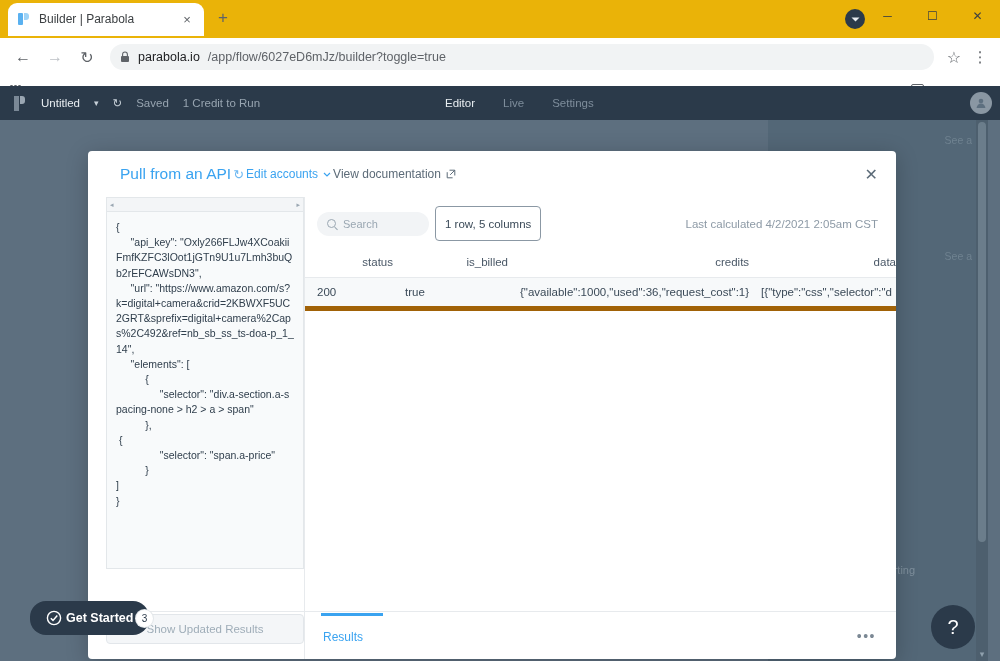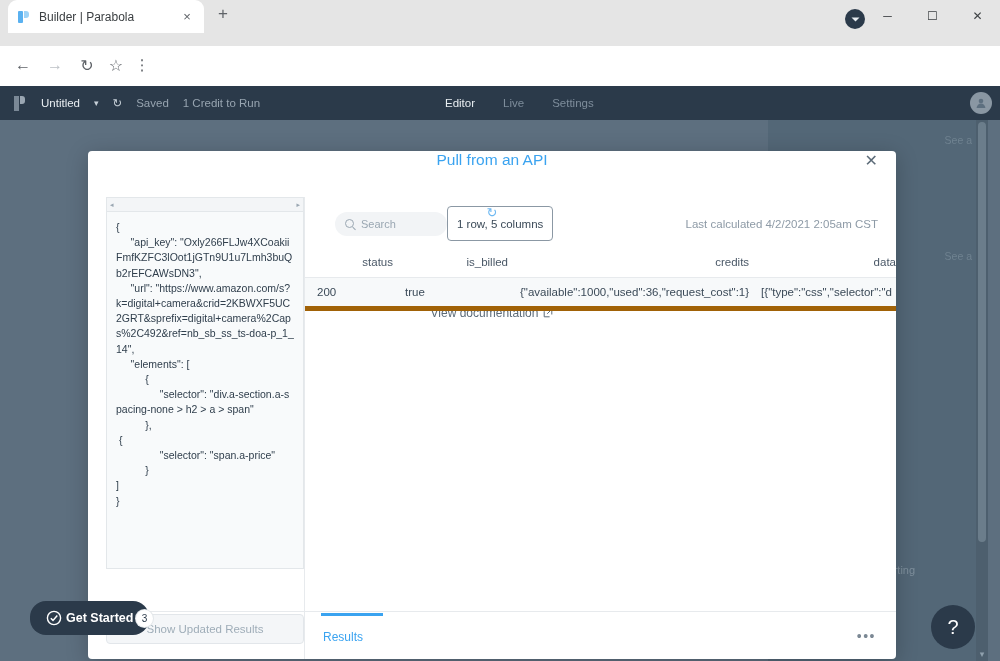--- a/index.html
+++ b/index.html
@@ -7,22 +7,22 @@
     width: 1000px; height: 661px;
     overflow: hidden;
     font-family: "Liberation Sans", sans-serif;
     background: #ffffff;
   }
 
   
   .browser { width: 1000px; height: 661px; position: relative; }
 
   .tabstrip {
-    height: 46px; background: #e5e5e5;
-    display: flex; align-items: flex-start; padding-left: 8px;
+    height: 38px; background: #eab308;
+    display: flex; align-items: center; padding-left: 8px;
     position: relative;
   }
   .tab {
     height: 33px; width: 196px; background: #fff;
     border-radius: 9px 9px 0 0;
     display: flex; align-items: center; padding: 0 9px;
     gap: 8px; font-size: 12px; color: #3c4043;
   }
   .tab-favicon {
     width: 14px; height: 14px; flex: 0 0 14px;
@@ -177,21 +177,21 @@
 
   
   .modal {
     position: absolute; left: 88px; top: 31px; width: 808px; height: 508px;
     background: #ffffff; border-radius: 4px;
     box-shadow: 0 4px 22px rgba(0,0,0,.22);
     overflow: hidden;
   }
   .modal-head {
     height: 46px; display: flex; align-items: center; padding: 0 32px;
-    gap: 36px; position: relative; flex-direction: column;
+    gap: 2px; position: relative;
   }
   .m-title { color: #3aa3f0; font-size: 15.5px; }
   .m-refresh { color: #6fb9f2; font-size: 13px; }
   .m-link { color: #3aa3f0; font-size: 12px; display: flex;
     align-items: center; gap: 5px; }
   .m-link.grey { color: #5c6b78; }
   .m-close { position: absolute; right: 18px; color: #5c6b78;
     font-size: 16px; }
 
   .modal-body { display: flex; height: 462px; }
@@ -222,21 +222,21 @@
     width: 198px; height: 30px; background: #f4f6f8;
     border: 1px solid #e2e6ea; border-radius: 4px;
     color: #9fadb8; font-size: 11.5px;
     display: flex; align-items: center; justify-content: center;
   }
 
   
   .res-col { flex: 1; border-left: 1px solid #e7eaed; position: relative; }
   .res-top {
     height: 53px; display: flex; align-items: center;
-    padding: 0 30px; gap: 0; position: relative;
+    padding: 0 12px; gap: 6px; position: relative;
   }
   .search-pill {
     width: 112px; height: 24px; border-radius: 12px; background: #f2f4f6;
     display: flex; align-items: center; gap: 7px; padding: 0 10px;
     color: #9aa7b2; font-size: 11px;
   }
   .mag { width: 9px; height: 9px; border: 1.3px solid #9aa7b2;
     border-radius: 50%; position: relative; flex: 0 0 9px; }
   .mag::after { content:""; position:absolute; right:-3px; bottom:-2px;
     width:4px; height:1.3px; background:#9aa7b2; transform: rotate(45deg); }
@@ -319,20 +319,28 @@
       <div>─</div>
       <div>☐</div>
       <div>✕</div>
     </div>
   </div>
 
   <div class="omnibar">
     <div class="navbtn">←</div>
     <div class="navbtn dim">→</div>
     <div class="navbtn">↻</div>
+    <div class="urlbox">
+      <svg width="10" height="12" viewBox="0 0 10 12" aria-hidden="true">
+        <rect x="1" y="5" width="8" height="6" rx="1" fill="#5f6368"></rect>
+        <path d="M2.6 5 V3.4a2.4 2.4 0 0 1 4.8 0V5" fill="none" stroke="#5f6368" stroke-width="1.1"></path>
+      </svg>
+      <span>parabola.io</span>
+        <span class="url-path">/app/flow/6027eD6mJz/builder?toggle=true</span>
+    </div>
     <div class="star">☆</div>
     <div class="kebab">⋮</div>
   </div>
 
   <div class="bookmarks">
     <span class="apps-grid">
       <i></i>
         <i></i>
         <i></i>
         <i></i>

